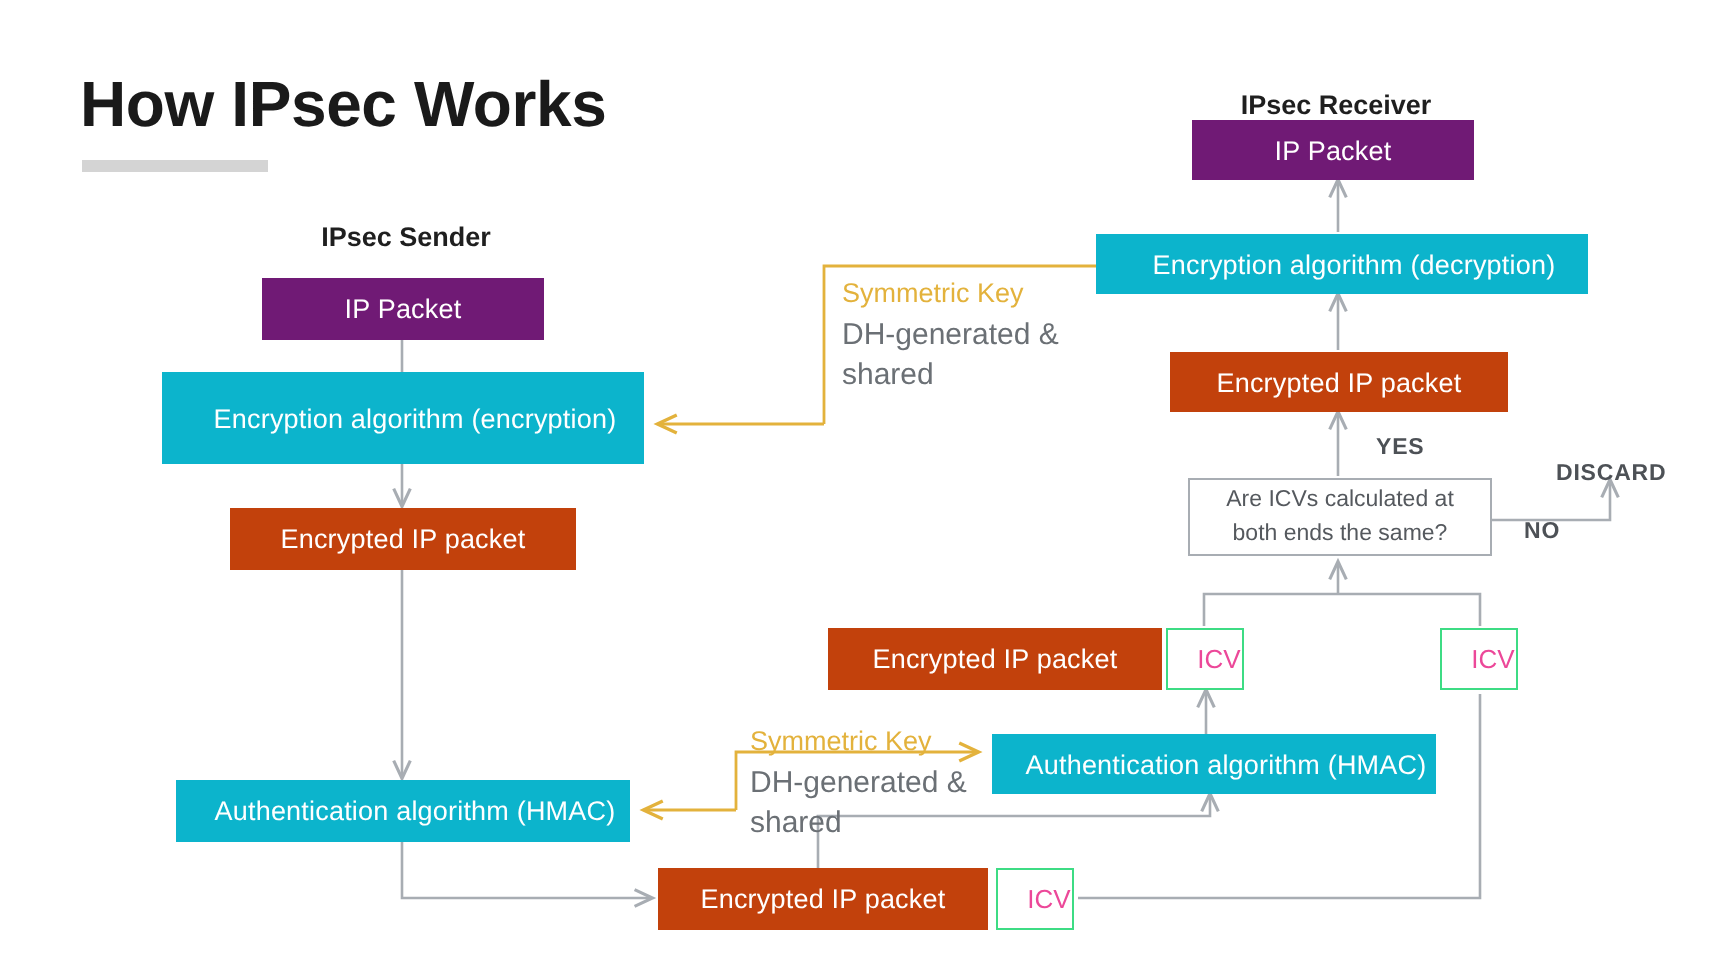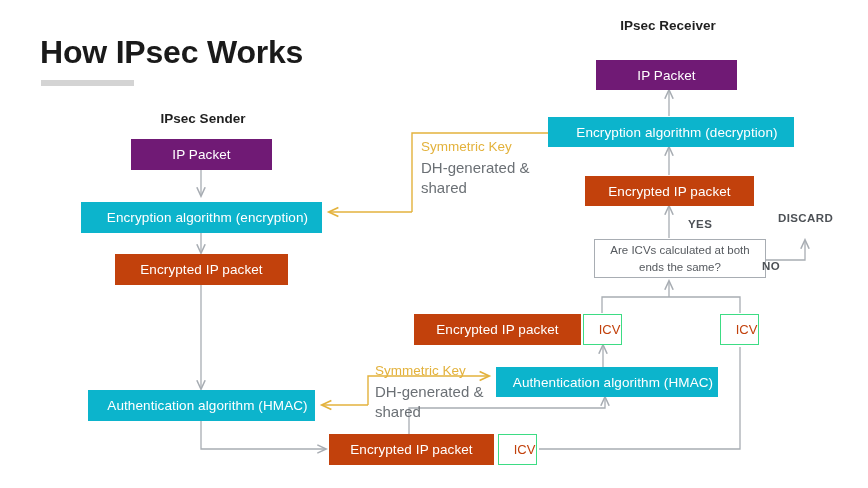--- a/index.html
+++ b/index.html
@@ -39,21 +39,21 @@
     background: #d4d4d4;
   }
   .section-title {
     font-size: 13.5px;
     font-weight: bold;
     color: #1f1f1f;
     white-space: nowrap;
     text-align: center;
   }
   #sender-title { left: 103px; top: 111px; width: 200px; }
-  #receiver-title { left: 568px; top: 18px; width: 200px; }
+  #receiver-title { left: 568px; top: 45px; width: 200px; }
 
   
   .node {
     display: flex;
     align-items: center;
     justify-content: center;
     box-sizing: border-box;
     color: #ffffff;
     font-size: 13.5px;
     letter-spacing: 0.1px;
@@ -63,21 +63,21 @@
   .node.teal   { background: #0cb4cc; padding-left: 12px; }
   .node.green  { background: #c2410c; }
 
   .icv-box {
     display: flex;
     align-items: center;
     justify-content: center;
     box-sizing: border-box;
     background: #ffffff;
     border: 1.6px solid #3ddc84;
-    color: #c2410c;
+    color: #ec4899;
     font-size: 13px;
     padding-left: 14px;
   }
 
   .decision-box {
     display: flex;
     align-items: center;
     justify-content: center;
     box-sizing: border-box;
     background: #ffffff;
@@ -173,21 +173,21 @@
   </svg>
 
   <div class="abs main-title">How IPsec Works</div>
   <div class="abs title-rule"></div>
 
   <div class="abs section-title" id="sender-title">IPsec Sender</div>
   <div class="abs section-title" id="receiver-title">IPsec Receiver</div>
 
   <div class="abs node orange" style="left:131px; top:139px; width:141px; height:31px;">IP Packet</div>
 
-  <div class="abs node teal" style="left:81px; top:202px; width:241px; height:31px;">Encryption algorithm (encryption)</div>
+  <div class="abs node teal" style="left:81px; top:186px; width:241px; height:46px;">Encryption algorithm (encryption)</div>
 
   <div class="abs node green" style="left:115px; top:254px; width:173px; height:31px;">Encrypted IP packet</div>
 
   <div class="abs node teal" style="left:88px; top:390px; width:227px; height:31px;">Authentication algorithm (HMAC)</div>
 
   <div class="abs node green" style="left:329px; top:434px; width:165px; height:31px;">Encrypted IP packet</div>
 
   <div class="abs icv-box" style="left:498px; top:434px; width:39px; height:31px;">ICV</div>
 
   <div class="abs key-title" style="left:421px; top:139px;">Symmetric Key</div>
@@ -197,27 +197,27 @@
   <div class="abs key-title" style="left:375px; top:363px;">Symmetric Key</div>
   <div class="abs key-sub" style="left:375px; top:382px;">DH-generated &amp;
 shared</div>
 
   <div class="abs node orange" style="left:596px; top:60px; width:141px; height:30px;">IP Packet</div>
 
   <div class="abs node teal" style="left:548px; top:117px; width:246px; height:30px;">Encryption algorithm (decryption)</div>
 
   <div class="abs node green" style="left:585px; top:176px; width:169px; height:30px;">Encrypted IP packet</div>
 
-  <div class="abs decision-box" style="left:594px; top:239px; width:172px; height:39px;">Are ICVs calculated at both ends the same?</div>
+  <div class="abs decision-box" style="left:594px; top:239px; width:152px; height:39px;">Are ICVs calculated at both ends the same?</div>
 
   <div class="abs node green" style="left:414px; top:314px; width:167px; height:31px;">Encrypted IP packet</div>
 
   <div class="abs icv-box" style="left:583px; top:314px; width:39px; height:31px;">ICV</div>
 
   <div class="abs icv-box" style="left:720px; top:314px; width:39px; height:31px;">ICV</div>
 
   <div class="abs node teal" style="left:496px; top:367px; width:222px; height:30px;">Authentication algorithm (HMAC)</div>
 
   <div class="abs edge-label" style="left:688px; top:218px;">YES</div>
   <div class="abs edge-label" style="left:762px; top:260px;">NO</div>
-  <div class="abs edge-label" style="left:778px; top:212px;text-align:right;">DISCARD</div>
+  <div class="abs edge-label" style="left:778px; top:231px;text-align:right;">DISCARD</div>
 
 </div>
 
 </body></html>

